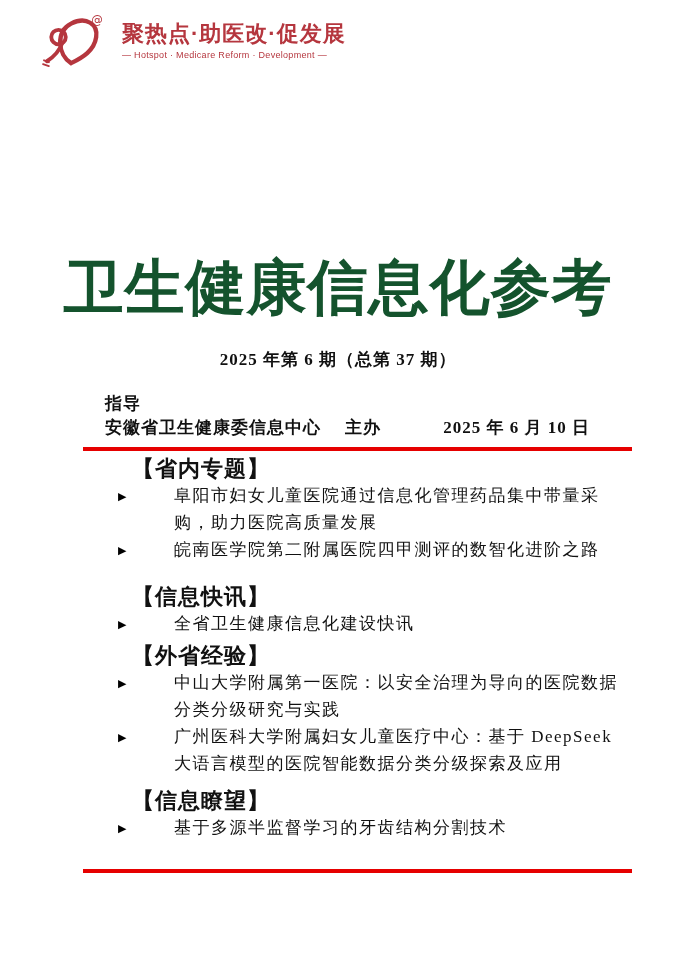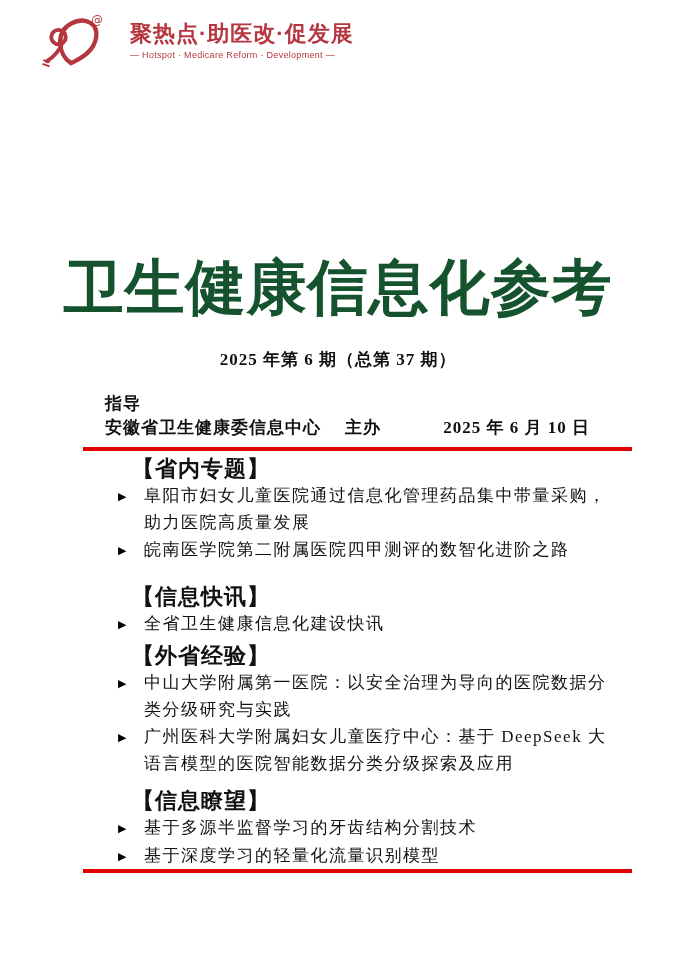--- a/index.html
+++ b/index.html
@@ -11,21 +11,21 @@
     font-family:"Liberation Serif", serif;
     color:#111111;
   }
 
   
   .logo {
     position:absolute; top:12px; left:32px;
     display:flex; align-items:flex-start;
   }
   .logo-mark { width:82px; height:56px; flex:none; }
-  .logo-text { margin-left:16px; padding-top:10px; }
+  .logo-text { margin-left:8px; padding-top:10px; }
   .logo-cn {
     font-family:"Liberation Sans", sans-serif;
     font-weight:bold; font-size:22px; letter-spacing:1px;
     color:#b5363e; line-height:24px;
   }
   .logo-en {
     font-family:"Liberation Sans", sans-serif;
     font-size:9px; color:#b5363e; margin-top:4px; letter-spacing:.3px;
   }
 
@@ -76,21 +76,21 @@
   .toc-item {
     display:flex; align-items:flex-start;
     font-size:17px; line-height:27px; letter-spacing:1.5px;
   }
   .toc-bullet {
     flex:none; width:26px; font-size:11px; line-height:27px;
     letter-spacing:0; color:#000;
     font-family:"DejaVu Sans", sans-serif;
     padding-top:1px;
   }
-  .toc-item-text { flex:1; }
+  .toc-item-text { flex:1;margin-left:30px; }
 </style>
 </head>
 <body>
 
 <div class="logo">
   <span class="logo-mark">
     <svg viewBox="0 0 84 58" width="82" height="56" aria-hidden="true">
 
       <path d="M40 53 C 26 44, 24 20, 40 12 C 56 4, 68 13, 66 26 C 64 40, 52 47, 40 53 Z" fill="none" stroke="#b5363e" stroke-width="4.5" stroke-linecap="round"></path>
 
@@ -150,20 +150,16 @@
   <div class="toc-item">
     <span class="toc-bullet">▶</span>
     <span class="toc-item-text">广州医科大学附属妇女儿童医疗中心：基于 DeepSeek 大语言模型的医院智能数据分类分级探索及应用</span>
   </div>
 
   <div class="toc-heading mt-c">【信息瞭望】</div>
   <div class="toc-item">
     <span class="toc-bullet">▶</span>
     <span class="toc-item-text">基于多源半监督学习的牙齿结构分割技术</span>
   </div>
-  <div class="toc-item">
-    <span class="toc-bullet">▶</span>
-    <span class="toc-item-text">基于深度学习的轻量化流量识别模型</span>
-  </div>
 
 </div>
 
 <div class="red-rule rule-bottom"></div>
 
 </body></html>

